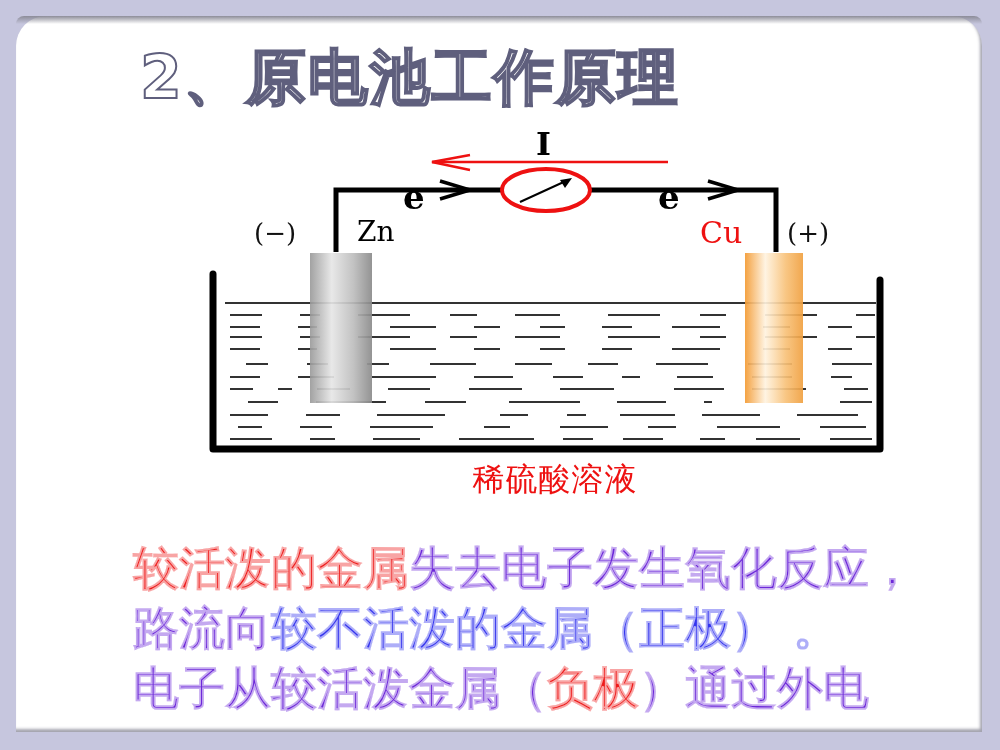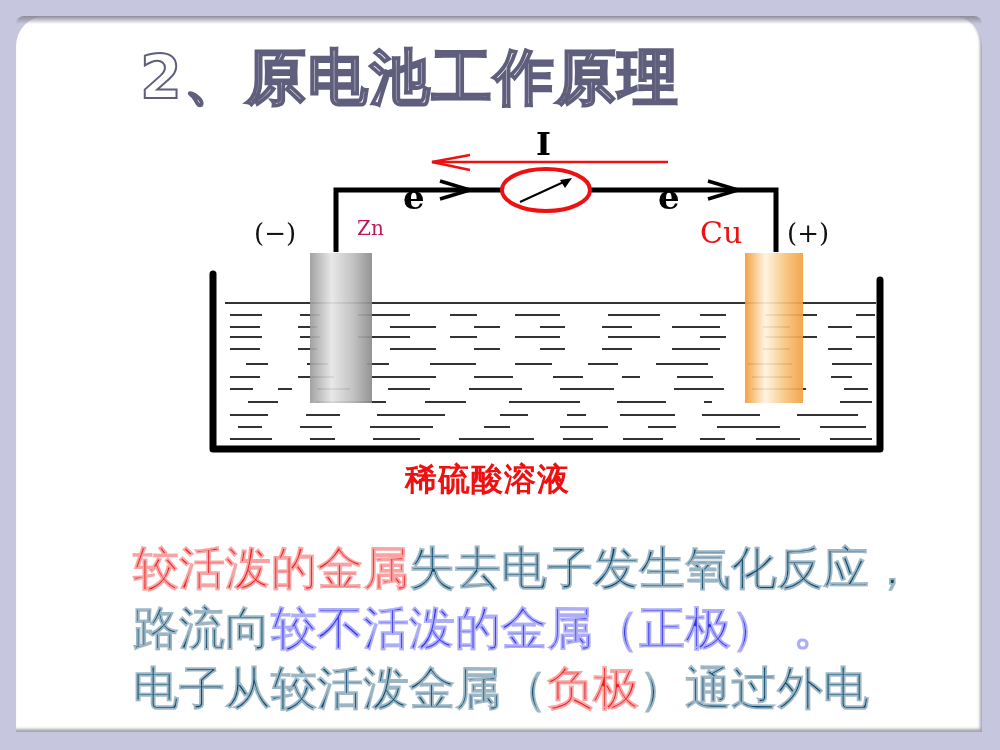--- a/index.html
+++ b/index.html
@@ -32,26 +32,26 @@
     position: absolute; left: 133px; top: 538px; width: 840px;
     font-size: 46px; line-height: 60px;
     color: #62627e;
     font-family: "DejaVu Sans", "Liberation Sans", sans-serif;
     font-weight: bold;
   }
   .body-text .line { display: block; white-space: nowrap; }
   .body-text span { -webkit-text-stroke: 0.8px rgba(255,255,255,0.6); }
   .red { color: #ee1c1c; text-align: right; }
   .blue { color: #3535ee; }
-  .gray { color: #0c4a6e; }
+  .gray { color: #6d28d9; }
   .caption {
     position: absolute; left: 405px; top: 458px; width: 300px;
-    font-size: 32px; font-weight: bold; color: #ee1111;
+    font-size: 32px; font-weight: normal; color: #ee1111;
     font-family: "DejaVu Sans", "Liberation Sans", sans-serif;
-    letter-spacing: 1px; white-space: nowrap;
+    letter-spacing: 1px; white-space: nowrap; text-align: center;
   }
   .lbl { position: absolute; font-size: 30px; white-space: nowrap; line-height: 1; }
 </style>
 </head>
 <body>
 
 <div class="panel"></div>
 
 <div class="title">2、原电池工作原理</div>
 
@@ -204,21 +204,21 @@
 
   <g>
     <path d="M 213 274 L 213 449 L 880 449 L 880 280" fill="none" stroke="#000" stroke-width="7" stroke-linejoin="round" stroke-linecap="round"></path>
   </g>
 </svg>
 
 <div class="lbl" style="left:536px; top:128px; font-size:32px; font-weight:bold; color:#000;">I</div>
 <div class="lbl" style="left:403px; top:180px; font-size:34px; font-weight:bold; color:#000;">e</div>
 <div class="lbl" style="left:658px; top:180px; font-size:34px; font-weight:bold; color:#000;">e</div>
 <div class="lbl" style="left:254px; top:220px; font-size:26px; color:#111;">(−)</div>
-<div class="lbl" style="left:357px; top:218px; font-size:20px; color:#be185d;">Zn</div>
+<div class="lbl" style="left:357px; top:218px; font-size:28px; color:#000000;">Zn</div>
 <div class="lbl" style="left:700px; top:218px; font-size:30px; color:#ee1111;">Cu</div>
 <div class="lbl" style="left:787px; top:220px; font-size:26px; color:#111;">(+)</div>
 
 <div class="caption">稀硫酸溶液</div>
 
 <div class="body-text">
   <span class="line">
     <span class="red">较活泼的金属</span><span class="gray">失去电子发生氧化反应，</span>
   </span>
   <span class="line">

